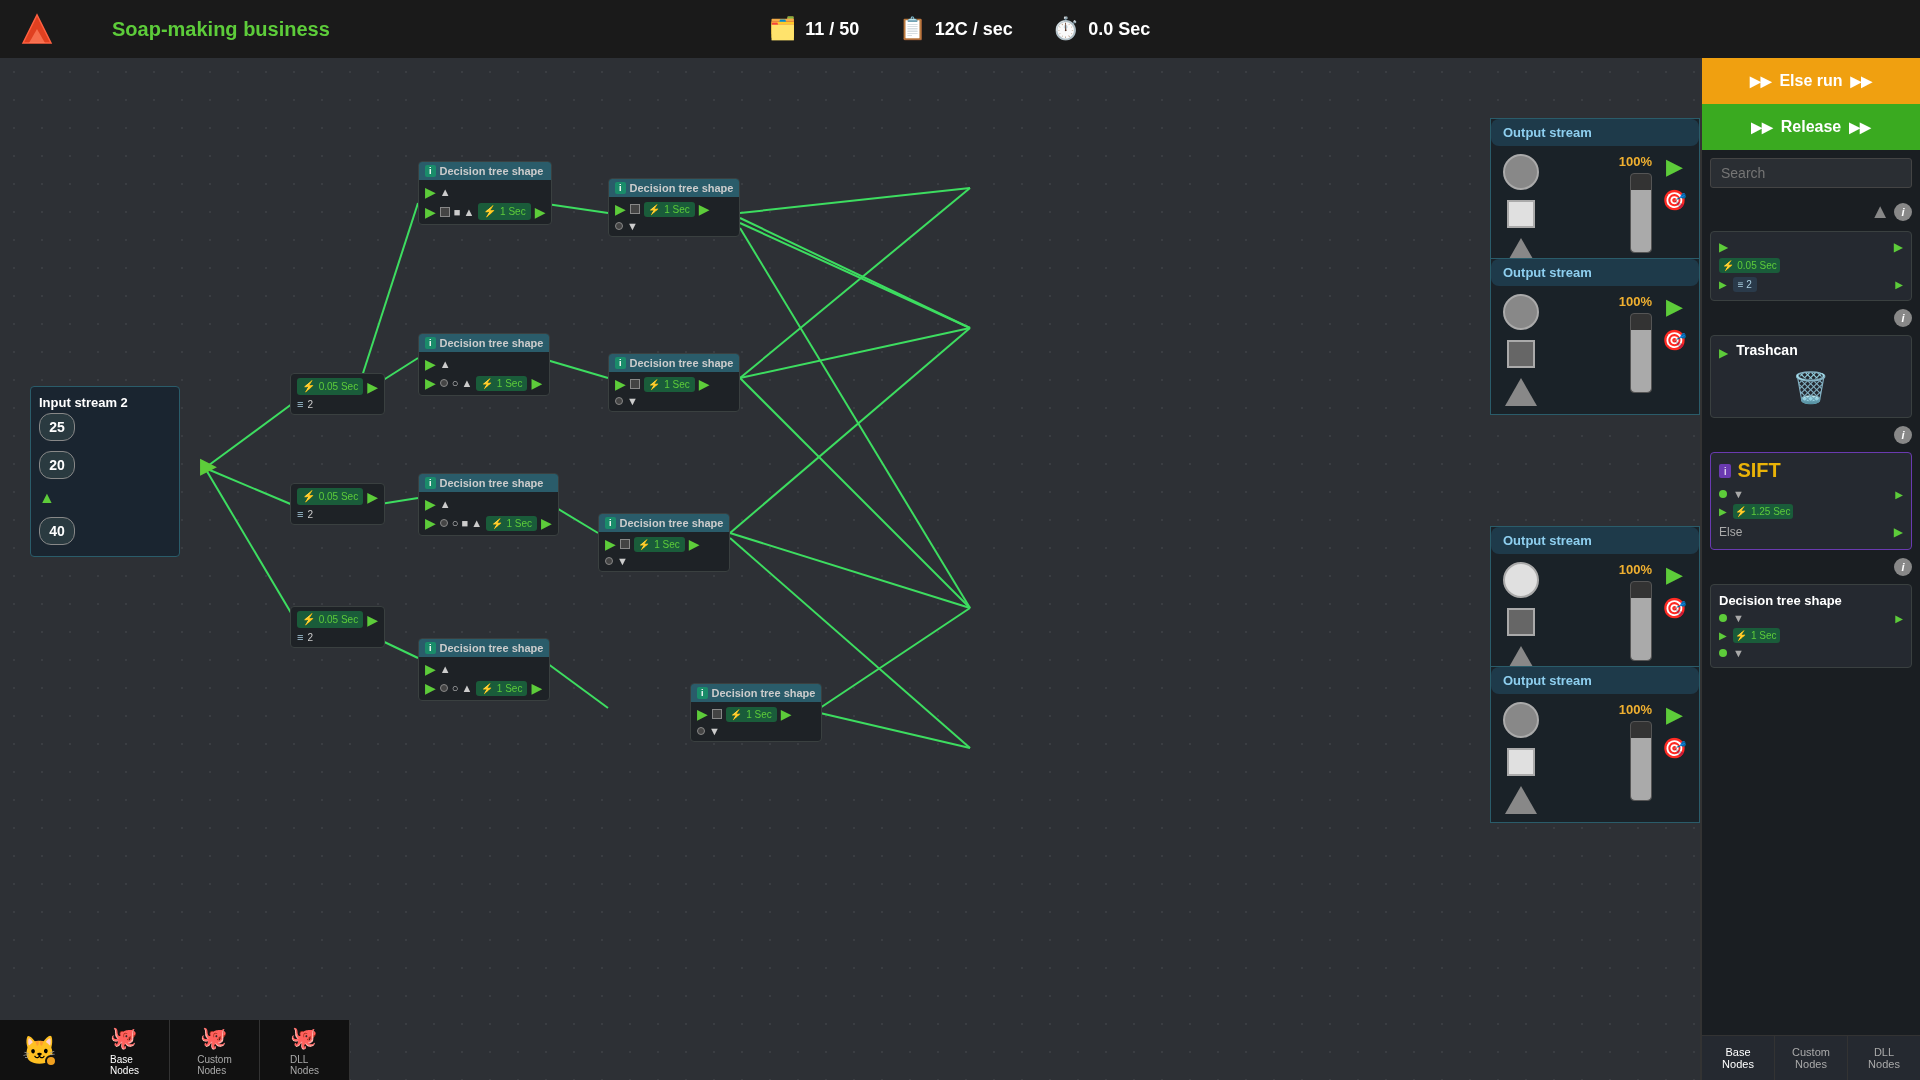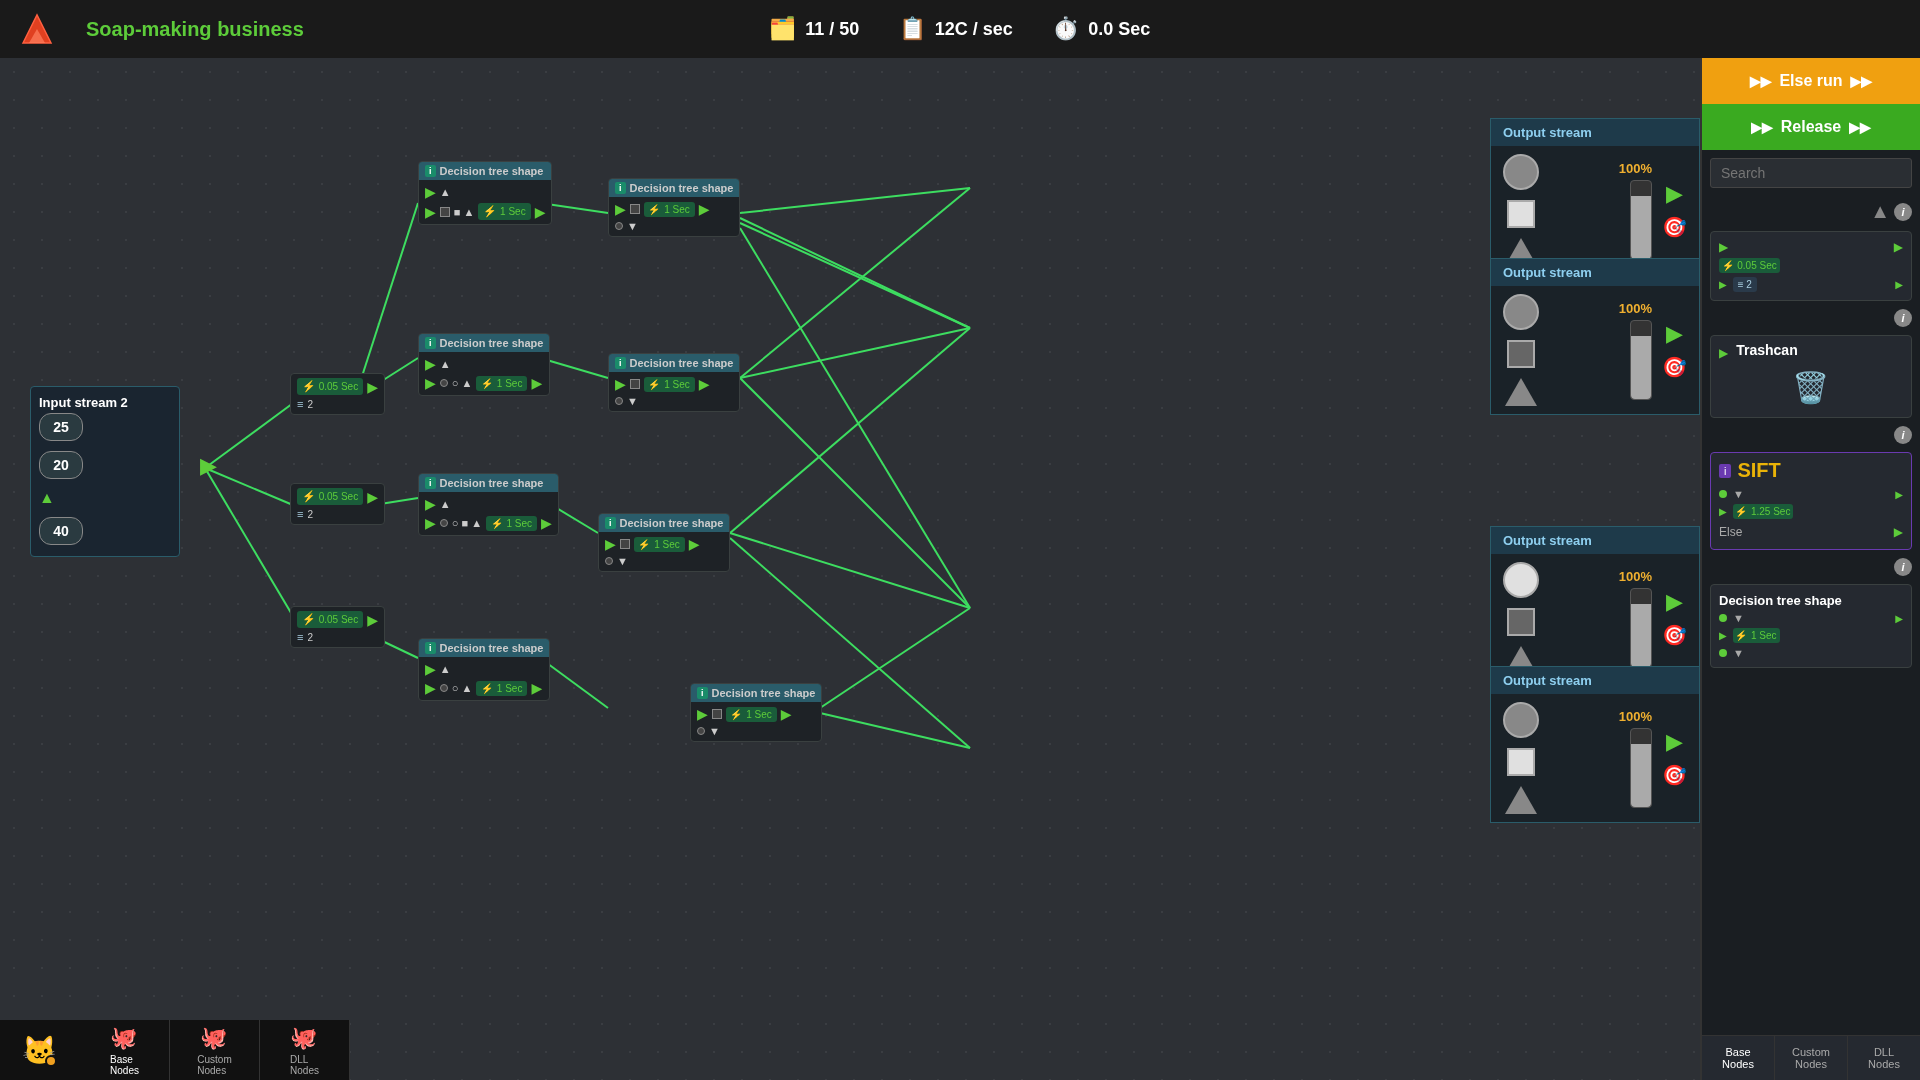--- a/index.html
+++ b/index.html
@@ -29,20 +29,21 @@
       width: 38px;
       height: 38px;
       display: flex;
       align-items: center;
       justify-content: center;
     }
     #app-title {
       color: #5dcc3a;
       font-size: 20px;
       font-weight: bold;
+      margin-left: 26px;
     }
     .topbar-stat {
       display: flex;
       align-items: center;
       gap: 8px;
       color: #fff;
       font-size: 18px;
       font-weight: bold;
     }
     .topbar-stat .icon {
@@ -162,21 +163,21 @@
       font-size: 13px;
       font-weight: bold;
     }
     .input-value {
       display: flex;
       align-items: center;
       justify-content: center;
       background: #2a3a40;
       border-radius: 12px;
       border: 1px solid #888;
-      width: 44px;
+      width: 36px;
       height: 28px;
       font-size: 14px;
       font-weight: bold;
       margin: 3px 0;
     }
     .input-triangle {
       color: #5dcc3a;
       font-size: 16px;
       margin: 3px 0;
     }
@@ -189,24 +190,25 @@
       border: 1px solid #2a5c6a;
       width: 220px;
       padding: 0;
     }
     .output-stream-header {
       background: #1e3a4a;
       color: #8ecfef;
       font-size: 13px;
       font-weight: bold;
       padding: 6px 12px;
+      border-radius: 8px;
     }
     .output-stream-body {
       display: flex;
-      align-items: center;
+      align-items: flex-start;
       padding: 8px 12px;
       gap: 10px;
     }
     .output-shapes {
       display: flex;
       flex-direction: column;
       gap: 10px;
       align-items: center;
     }
     .shape-circle {

